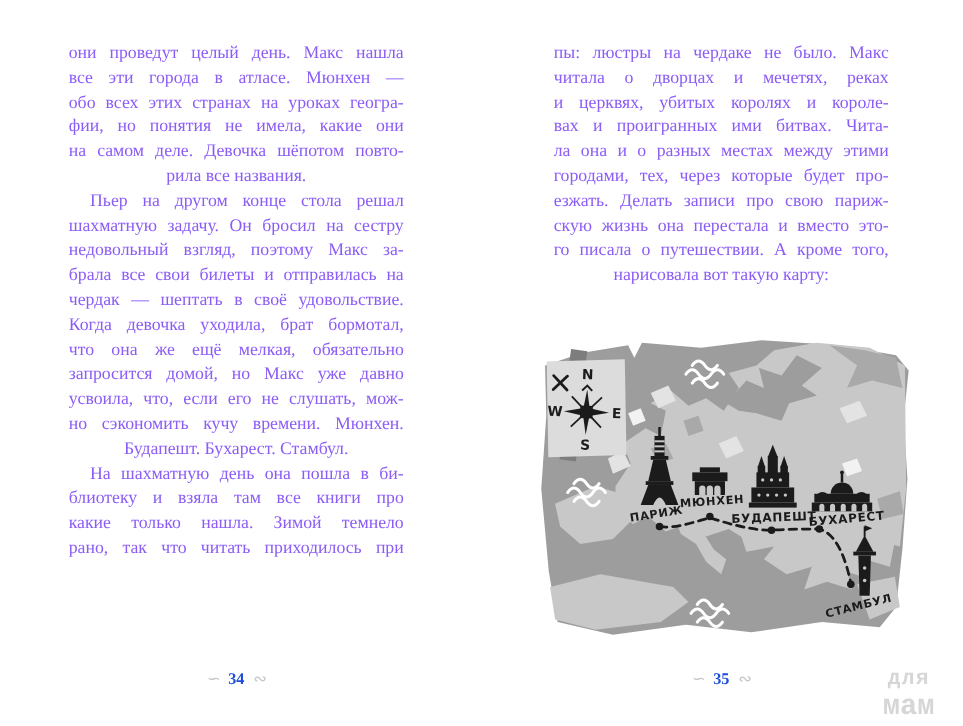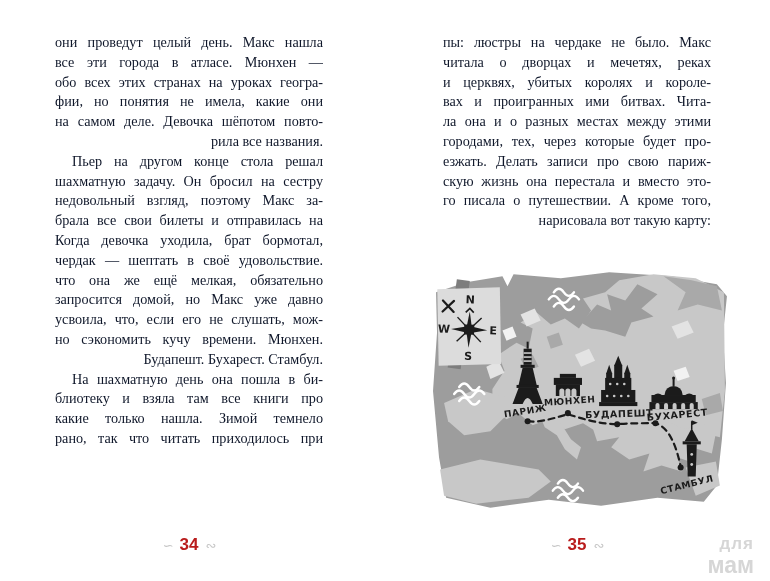--- a/index.html
+++ b/index.html
@@ -2,50 +2,50 @@
 <html><head>
 <meta charset="utf-8">
 <style>
   html,body { margin:0; padding:0; }
   body {
     width:770px; height:581px; position:relative; overflow:hidden;
     background:#ffffff;
     font-family:"Liberation Serif", serif;
   }
   .page-col {
-    position:absolute; top:33px; width:268px; color:#0f172a;
+    position:absolute; top:33px; width:268px; color:#8b5cf6;
     font-size:14.2px;
   }
   #col-left  { left:55px; }
   #col-right { left:443px; }
   .line {
     height:19.8px; line-height:19.8px; overflow:hidden;
     text-align:justify; white-space:normal;
   }
   .line.j::after { content:""; display:inline-block; width:100%; height:0; vertical-align:top; }
-  .line.last { text-align:right; }
+  .line.last { text-align:center; }
   .line.in { text-indent:17px; }
 
   .footer {
     position:absolute; top:535px; width:268px; text-align:center;
     font-size:13px; color:#c6c6c6;
   }
   #footer-left  { left:55px; }
   #footer-right { left:443px; }
   .footer .fl { letter-spacing:-1px; }
   .footer .num {
-    color:#b91c1c; font-weight:bold; font-size:17px; margin:0 7px;
-    font-family:Liberation Sans, sans-serif;
+    color:#1d4ed8; font-weight:bold; font-size:13px; margin:0 7px;
+    font-family:Liberation Serif, serif;
   }
 
   #map-wrap { position:absolute; left:432px; top:270px; width:303px; height:246px; }
 
   .watermark {
-    position:absolute; right:16px; bottom:1px; width:80px; text-align:right;
-    color:#d6d6d6; font-family:Liberation Sans, sans-serif; font-weight:bold;
+    position:absolute; right:3px; bottom:1px; width:80px; text-align:center;
+    color:#d6d6d6; font-family:Liberation Mono, monospace; font-weight:bold;
   }
   .wm1 { display:block; font-size:17px; line-height:15px; letter-spacing:1px; }
   .wm2 { display:block; font-size:23px; line-height:29px; }
 
   .city-label {
     font-family:"DejaVu Sans", sans-serif; font-weight:bold;
     letter-spacing:0.6px;
   }
   .compass-letter {
     font-family:"DejaVu Sans", sans-serif; font-weight:bold; font-size:11px;
@@ -60,22 +60,22 @@
       <div class="line j">они проведут целый день. Макс нашла</div>
       <div class="line j">все эти города в атласе. Мюнхен —</div>
       <div class="line j">обо всех этих странах на уроках геогра-</div>
       <div class="line j">фии, но понятия не имела, какие они</div>
       <div class="line j">на самом деле. Девочка шёпотом повто-</div>
       <div class="line last">рила все названия.</div>
       <div class="line j in">Пьер на другом конце стола решал</div>
       <div class="line j">шахматную задачу. Он бросил на сестру</div>
       <div class="line j">недовольный взгляд, поэтому Макс за-</div>
       <div class="line j">брала все свои билеты и отправилась на</div>
+      <div class="line j">чердак — шептать в своё удовольствие.</div>
       <div class="line j">Когда девочка уходила, брат бормотал,</div>
-      <div class="line j">чердак — шептать в своё удовольствие.</div>
       <div class="line j">что она же ещё мелкая, обязательно</div>
       <div class="line j">запросится домой, но Макс уже давно</div>
       <div class="line j">усвоила, что, если его не слушать, мож-</div>
       <div class="line j">но сэкономить кучу времени. Мюнхен.</div>
       <div class="line last">Будапешт. Бухарест. Стамбул.</div>
       <div class="line j in">На шахматную день она пошла в би-</div>
       <div class="line j">блиотеку и взяла там все книги про</div>
       <div class="line j">какие только нашла. Зимой темнело</div>
       <div class="line j">рано, так что читать приходилось при</div>
     </div>

